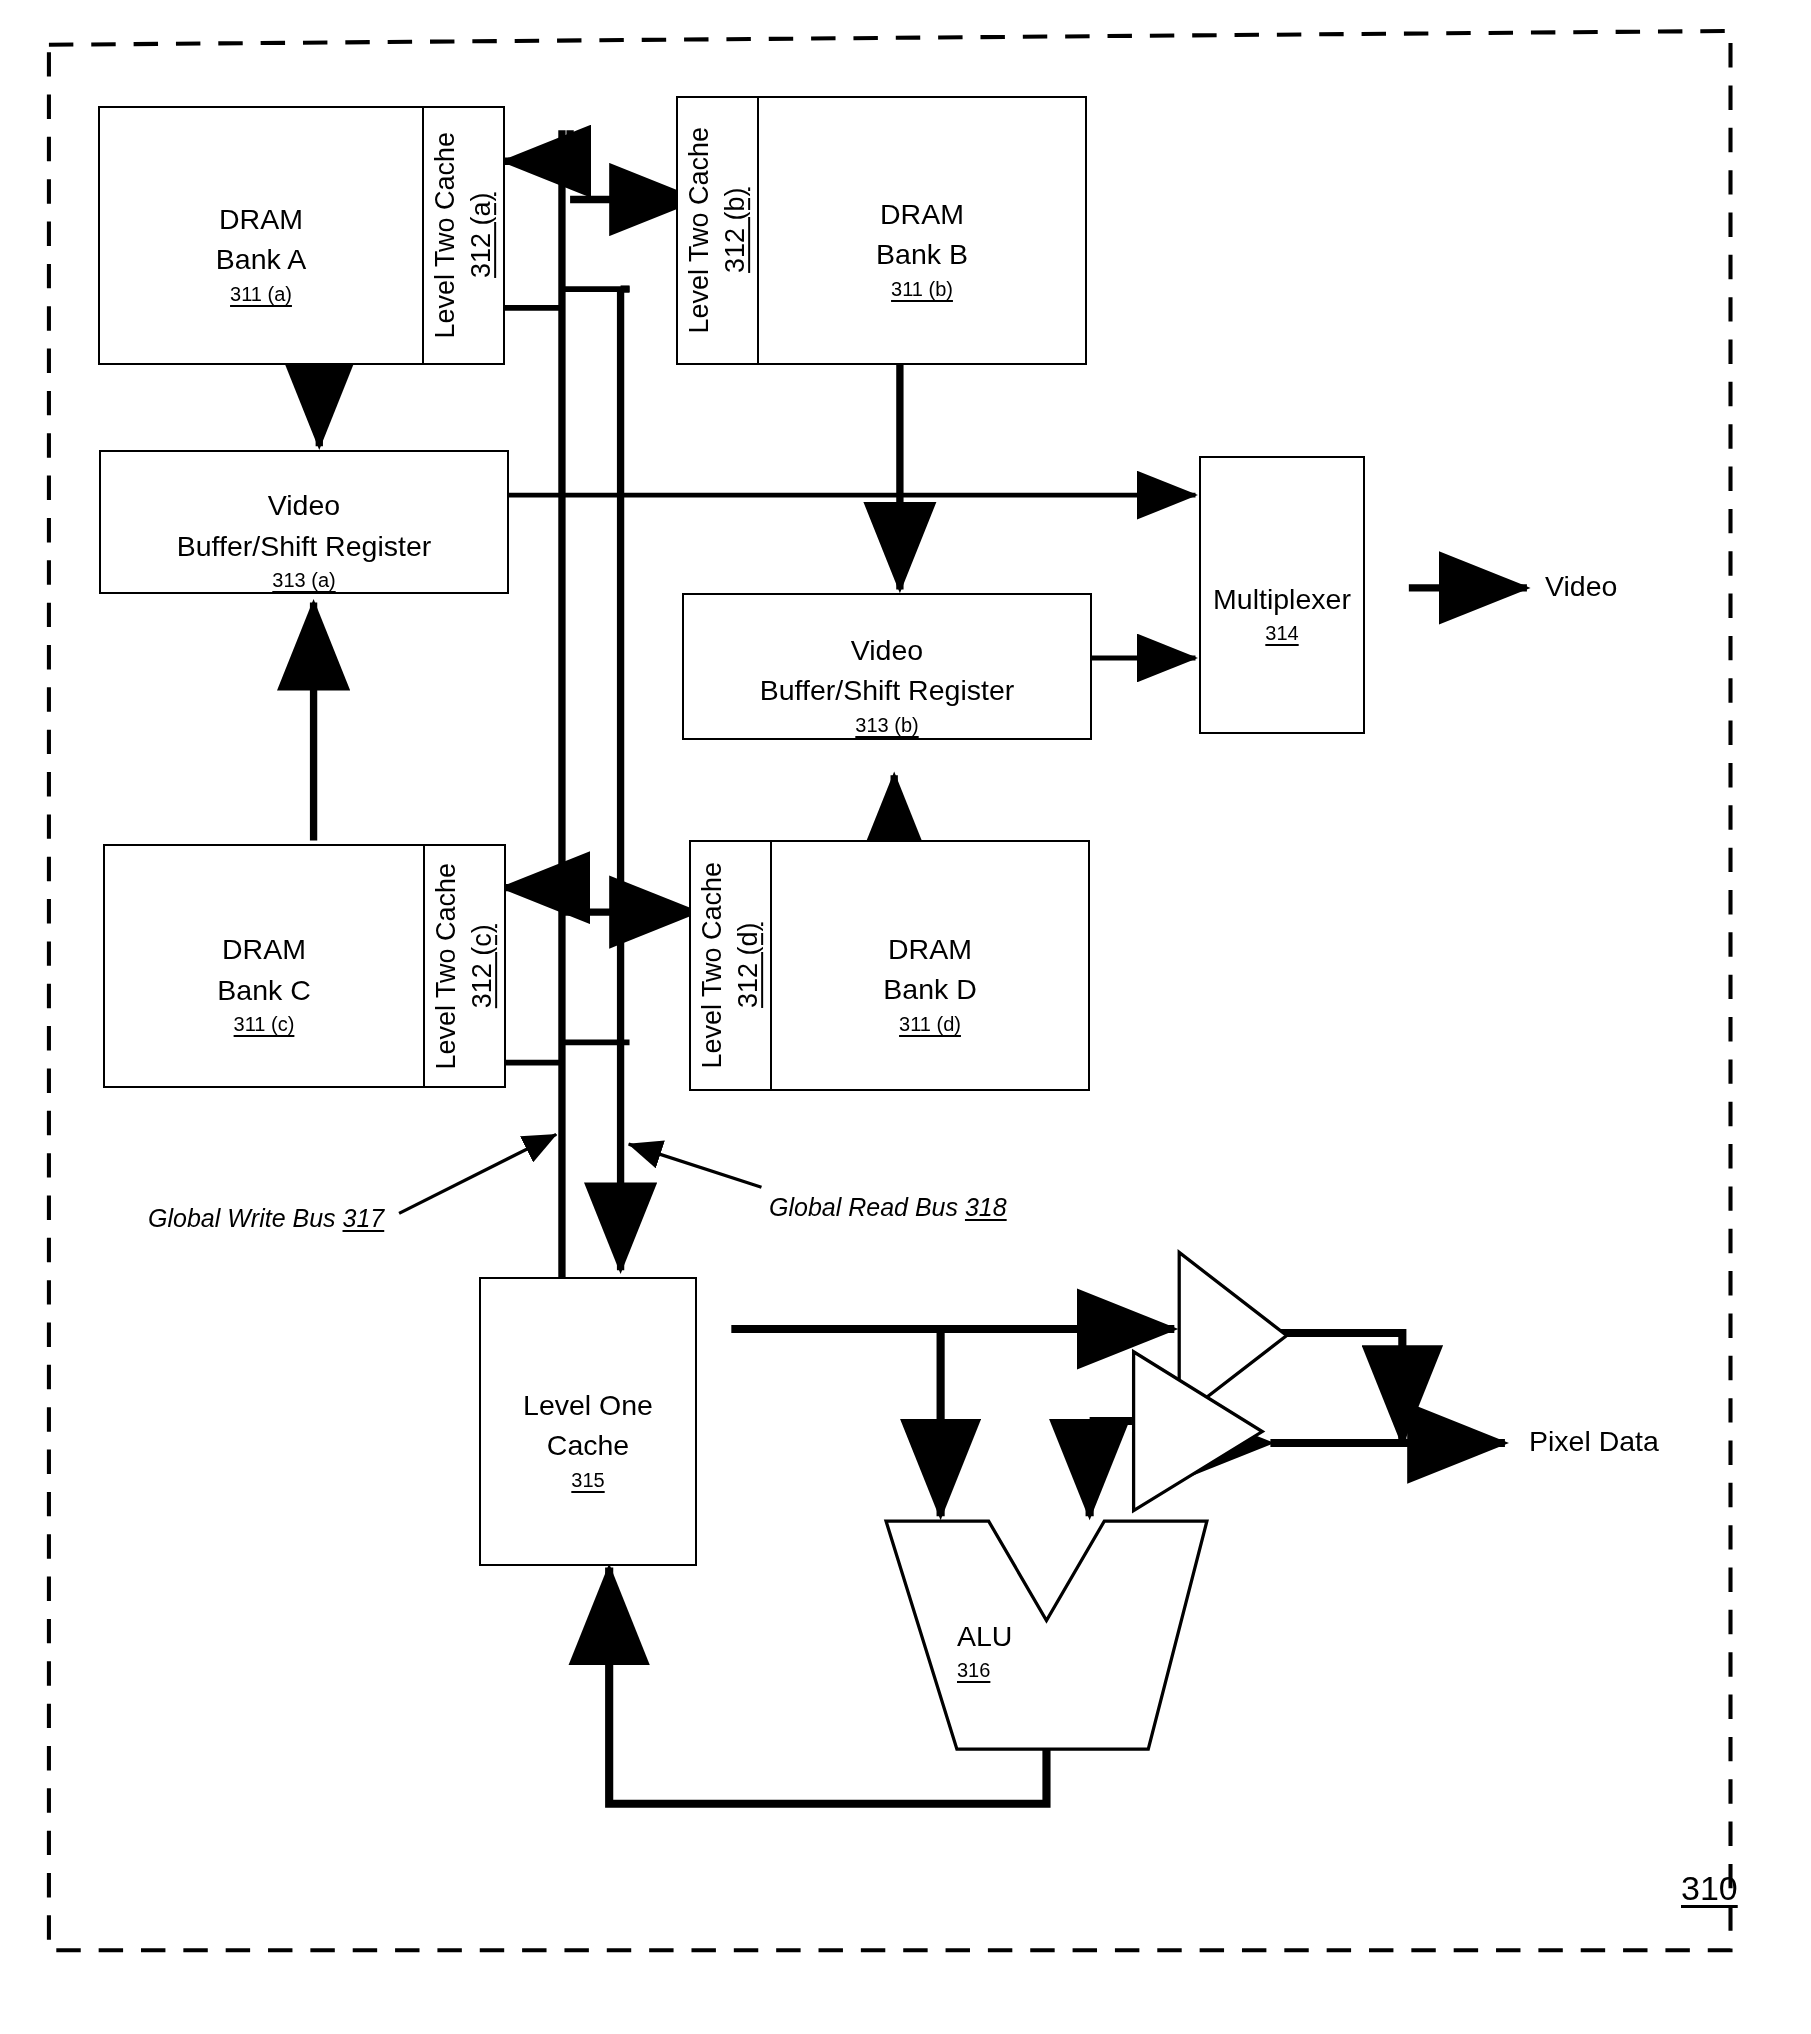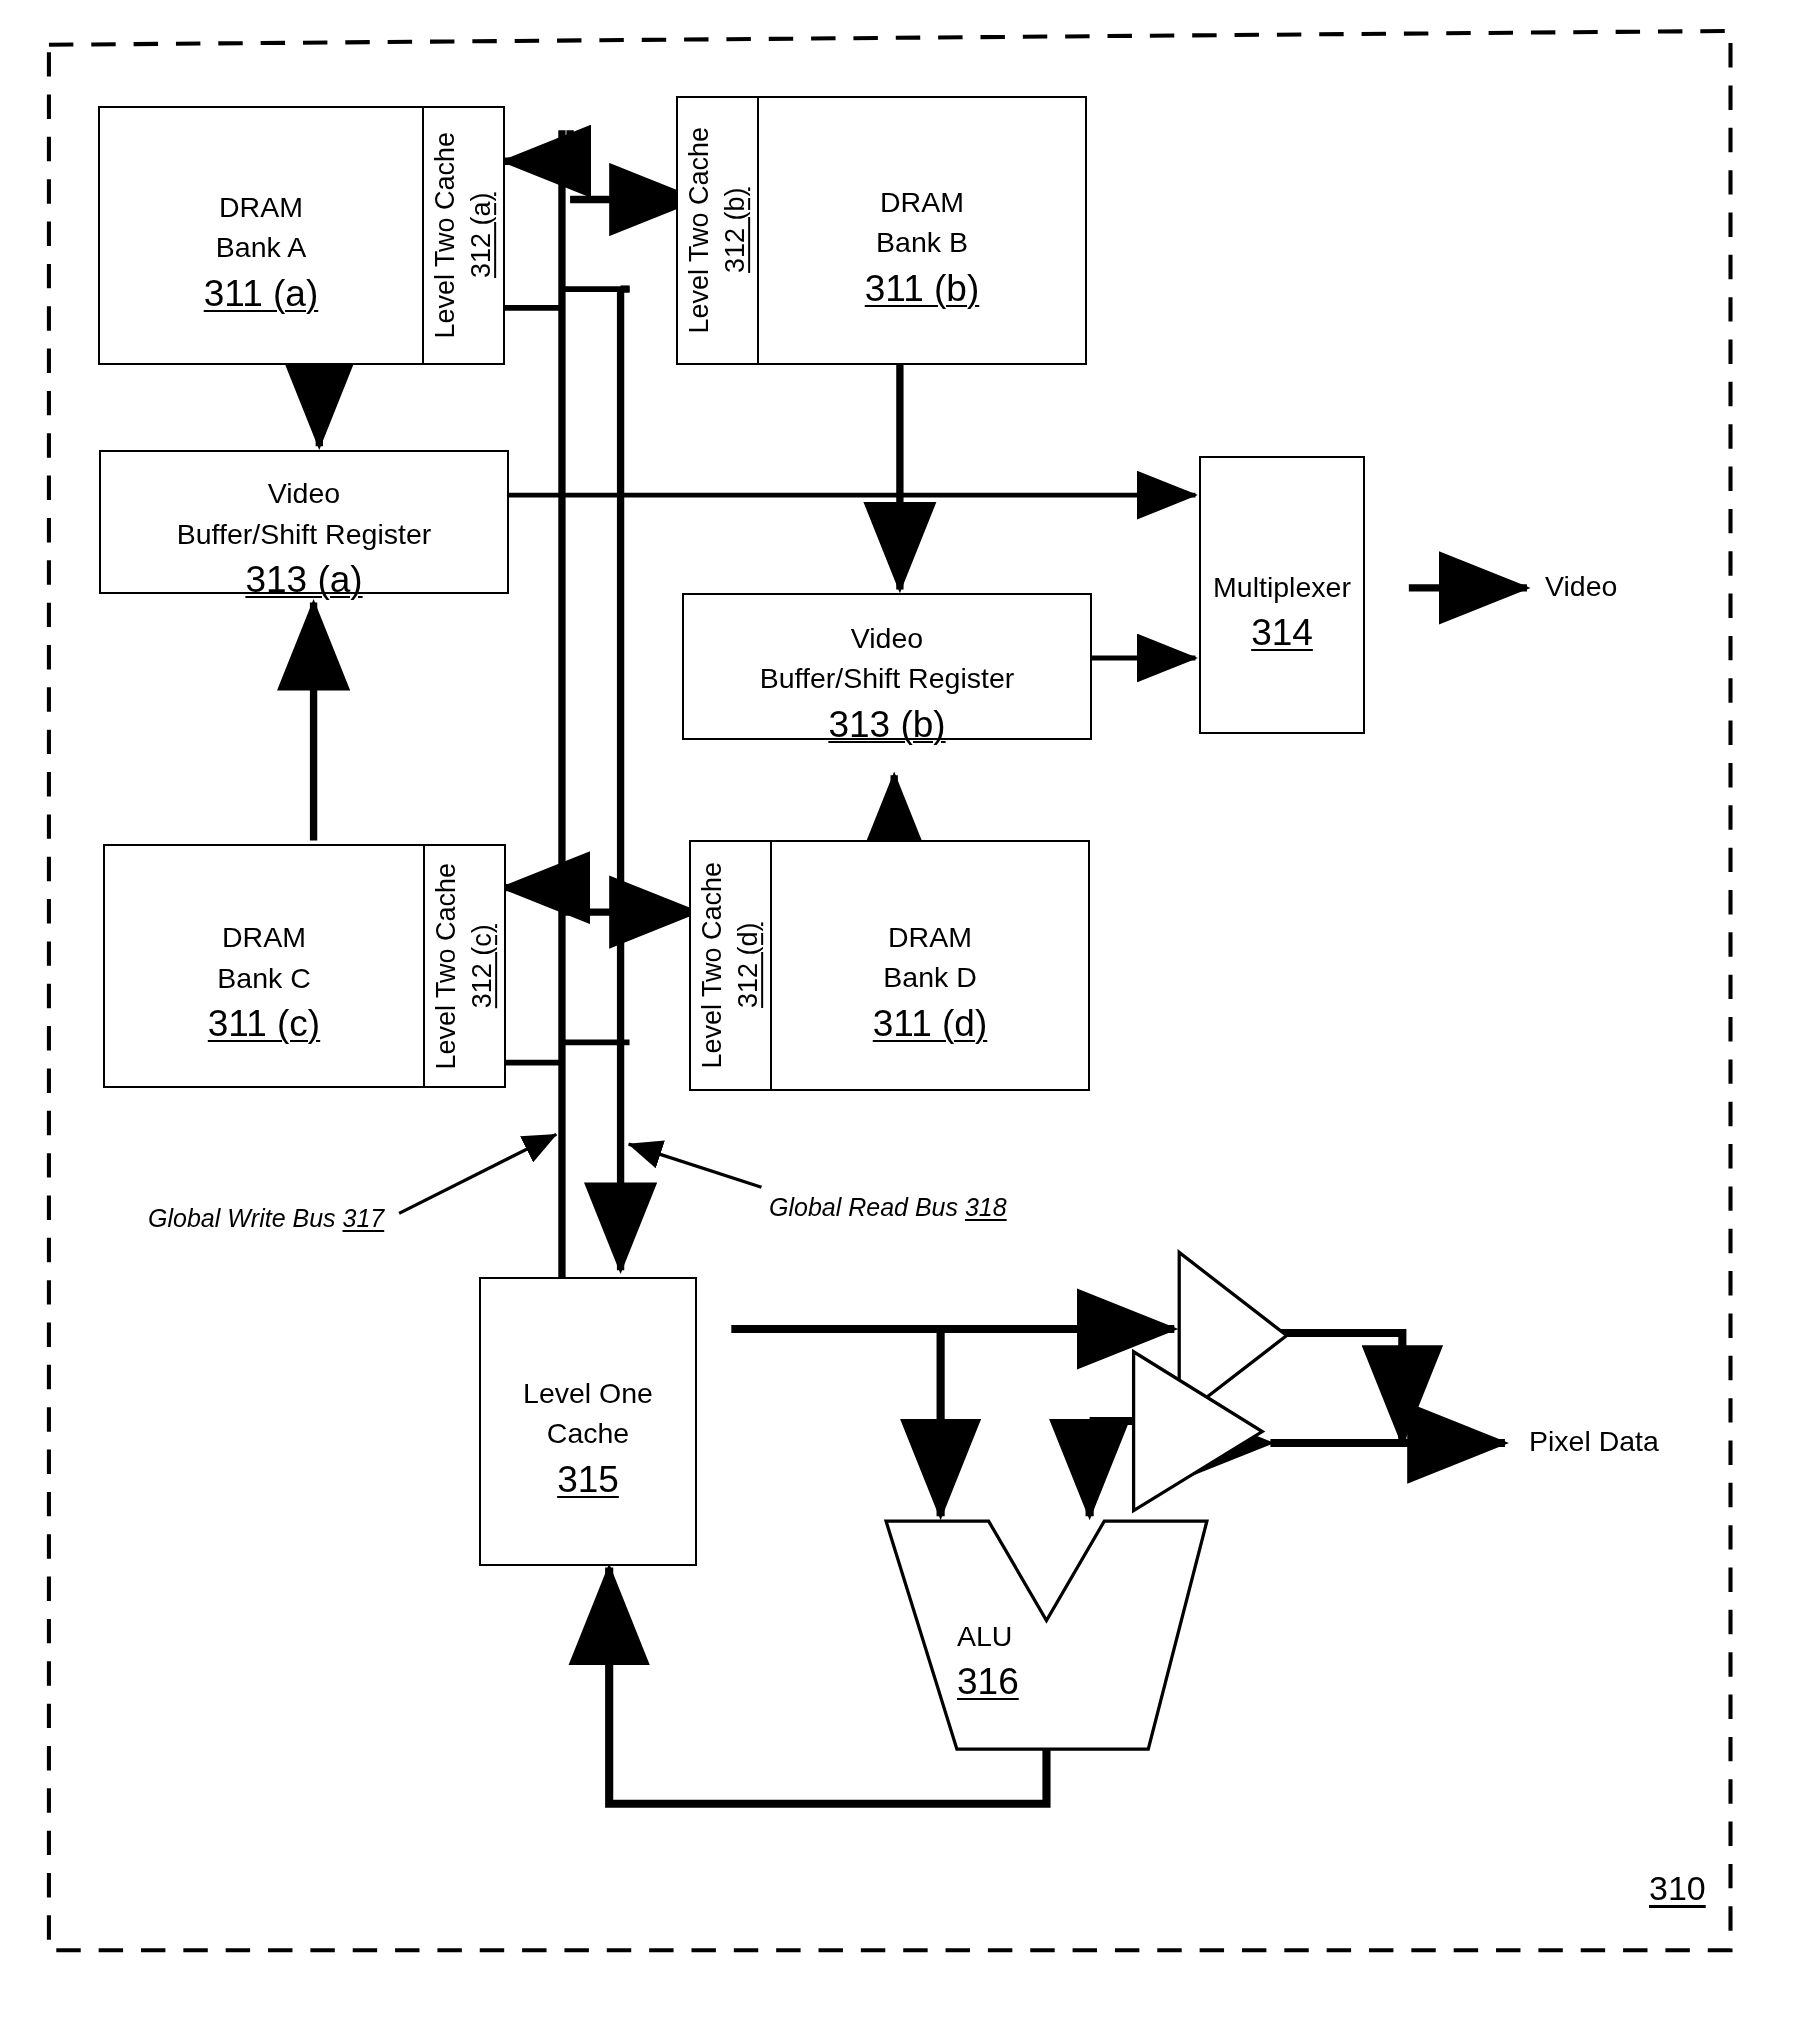--- a/index.html
+++ b/index.html
@@ -6,38 +6,38 @@
   body{width:1812px;height:2035px;position:relative;overflow:hidden;
        font-family:"Liberation Sans","DejaVu Sans",sans-serif;color:#000;}
   #stage{position:absolute;left:0;top:0;width:1812px;height:2035px;}
   svg#canvas{position:absolute;left:0;top:0;width:1812px;height:2035px;}
 
   .blk{position:absolute;border:2px solid #000;background:#fff;box-sizing:border-box;}
   .blk .inner{position:absolute;left:0;top:0;right:0;bottom:0;
      display:flex;flex-direction:column;align-items:center;justify-content:center;
      text-align:center;line-height:1.42;margin-top:36px;}
   .lbl{font-size:28.5px;white-space:nowrap;}
-  .ref{font-size:37px;text-decoration:underline;text-underline-offset:4.1px;
+  .ref{font-size:20px;text-decoration:underline;text-underline-offset:4.1px;
        text-decoration-thickness:2.4px;white-space:nowrap;}
 
   
   .vstrip{position:absolute;top:0;bottom:0;border-left:2px solid #000;
           display:flex;align-items:center;justify-content:center;box-sizing:border-box;}
   .vstrip.left{border-left:none;border-right:2px solid #000;}
   .vrot{transform:rotate(-90deg);white-space:nowrap;display:flex;
         flex-direction:column;align-items:center;line-height:1.34;}
   .vrot .lbl{font-size:27px;}
   .vrot .ref{font-size:27px;}
 
   .freetxt{position:absolute;font-size:28.5px;white-space:nowrap;}
   .buslbl{position:absolute;font-size:25px;white-space:nowrap;font-style:italic;}
   .buslbl .num{text-decoration:underline;text-underline-offset:3.3px;text-decoration-thickness:2.4px;}
 
   .figno{position:absolute;font-size:34px;text-decoration:underline;
-         text-underline-offset:4.9px;text-decoration-thickness:3.3px;}
+         text-underline-offset:4.9px;text-decoration-thickness:3.3px;margin-left:32px;}
 </style>
 </head>
 <body>
 
 <div id="stage">
 
   <svg id="canvas" viewBox="0 0 2225 2499" xmlns="http://www.w3.org/2000/svg">
     <defs>
       <marker id="ah" markerWidth="11" markerHeight="9" refX="10.2" refY="4.5" orient="auto" markerUnits="strokeWidth">
         <path d="M0,0 L10.5,4.5 L0,9 z" fill="#000"></path>

